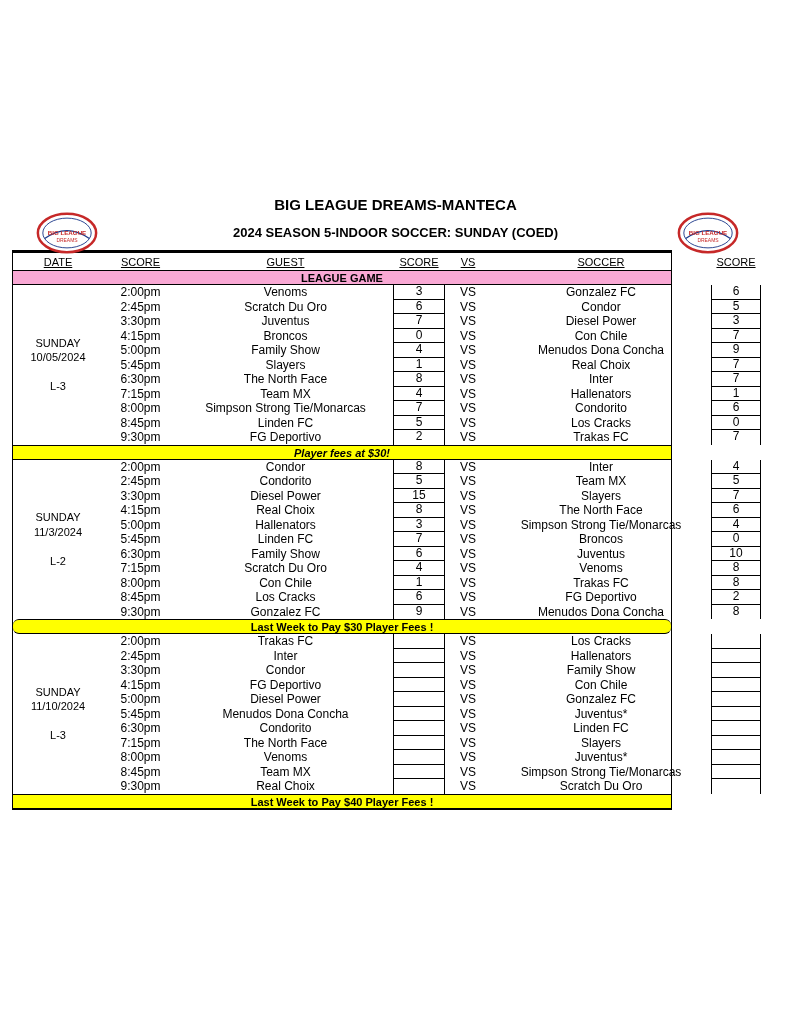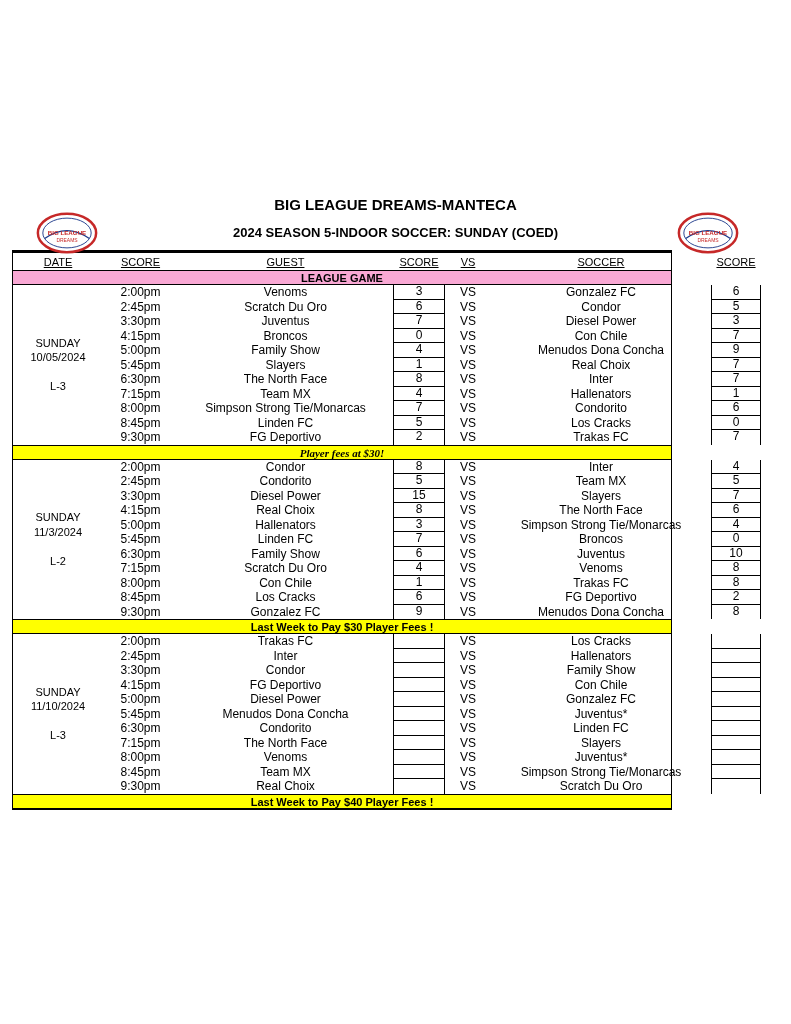--- a/index.html
+++ b/index.html
@@ -37,21 +37,21 @@
   .header-row span { text-align: center; text-decoration: underline; }
 
   .banner {
     height: 15px; line-height: 14px;
     text-align: center;
     font-size: 11px; font-weight: bold;
     background: #ffff00;
     border-top: 1px solid #000;
     border-bottom: 1px solid #000;
   }
-  .banner.italic { font-style: italic; font-family: Liberation Serif, serif; }
+  .banner.italic { font-style: italic; }
   .schedule-table > .banner:last-child { border-bottom: none; }
 
   
   .block { display: flex; align-items: center; }
   .date-col { width: 90px; font-size: 11px; text-align: center; flex: 0 0 90px; }
   .date-col > div { height: 14.5px; line-height: 14.5px; white-space: nowrap; }
   .rows { width: 658px; }
   .game-row {
     display: grid;
     grid-template-columns: 75px 215px 52px 46px 220px 50px;
@@ -320,21 +320,21 @@
   <div class="game-row">
     <div class="cell time">9:30pm</div>
     <div class="cell home">Gonzalez FC</div>
     <div class="cell score-cell"><span>9</span></div>
     <div class="cell vs">VS</div>
     <div class="cell guest">Menudos Dona Concha</div>
     <div class="cell score-cell"><span>8</span></div>
   </div>
 </div>
   </div>
-  <div class="banner footer-banner" style="background: rgb(255, 255, 0);">Last Week to Pay $30 Player Fees !</div>
+  <div class="banner footer-banner" style="background: rgb(255, 255, 0); border-radius: 6px;">Last Week to Pay $30 Player Fees !</div>
 
   <div class="block">
     <div class="date-col">
       <div class="date-day">SUNDAY</div>
       <div class="date-date">11/10/2024</div>
       <div class="date-spacer"></div>
       <div class="date-league">L-3</div>
     </div>
     <div class="rows">
   <div class="game-row">

